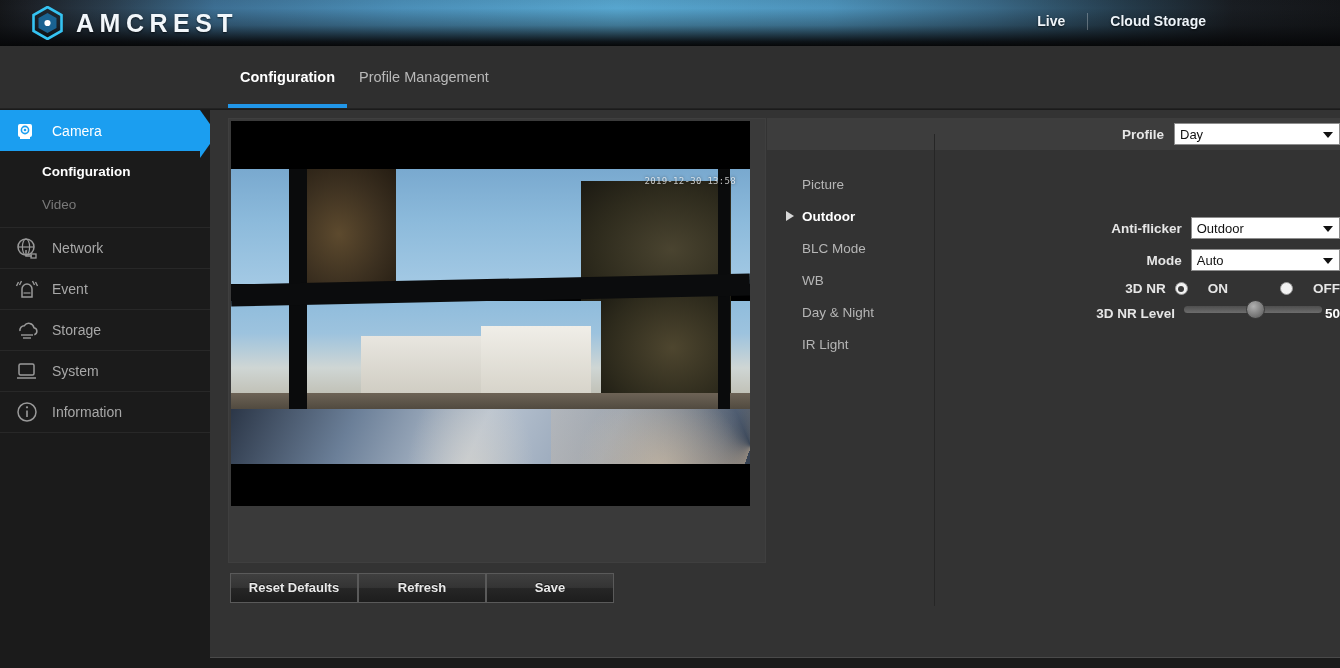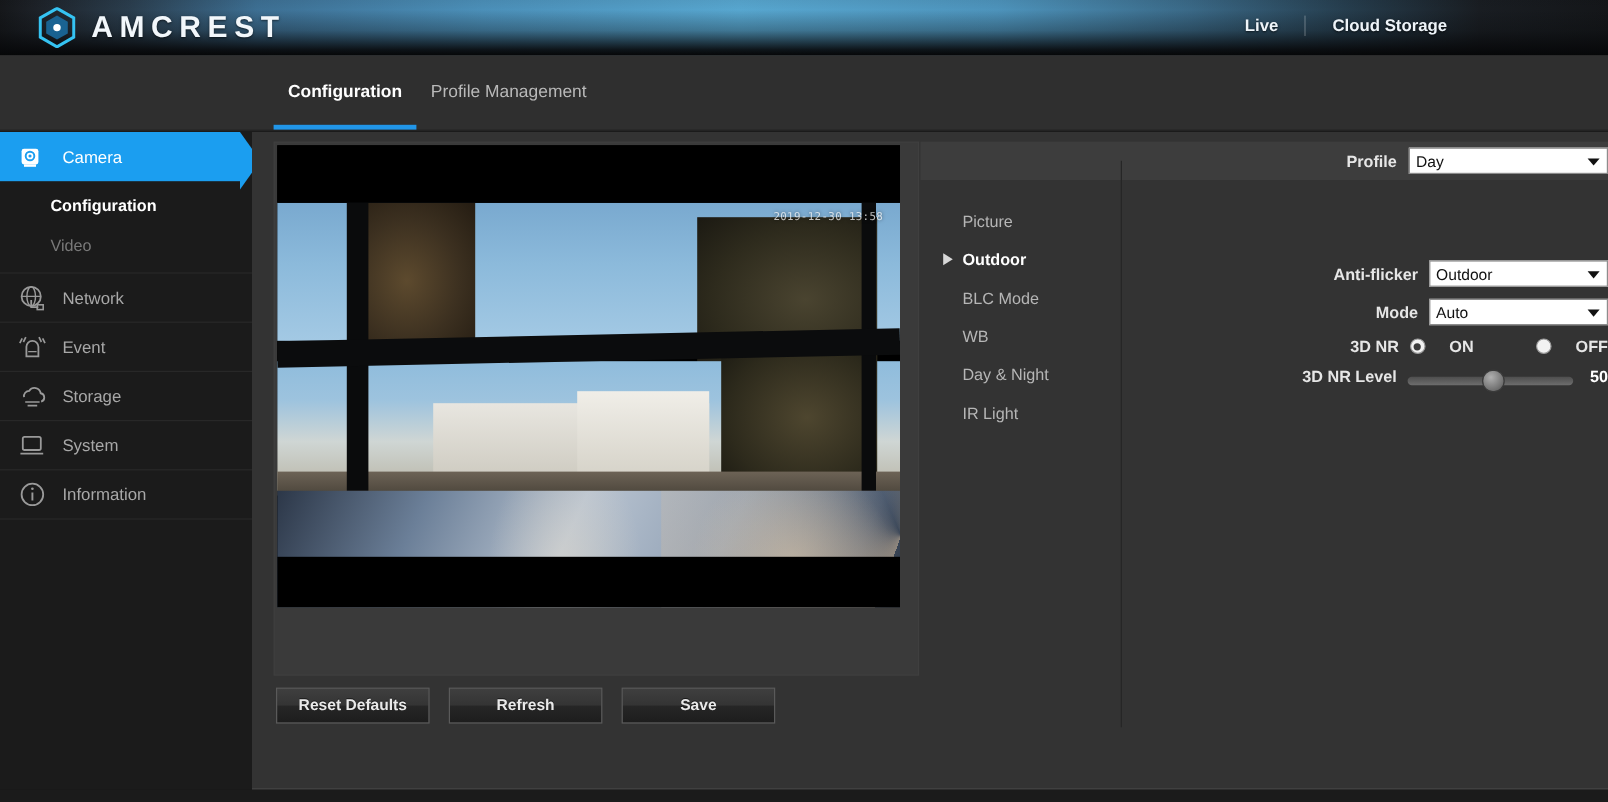--- a/index.html
+++ b/index.html
@@ -152,21 +152,21 @@
   .sc-bottombar{ position:absolute; left:0; bottom:0; width:100%; height:42px; background:#000; }
   #video-ts {
     position: absolute; right: 14px; top: 55px;
     color: rgba(255,255,255,.72); font-size: 9px;
     font-family: "DejaVu Sans Mono", monospace;
     filter: blur(.45px); letter-spacing: .3px;
     text-shadow: 0 0 3px rgba(0,0,0,.55);
   }
 
   
-  #btnrow { position: absolute; left: 20px; top: 463px; display: flex; gap: 16px; }
+  #btnrow { position: absolute; left: 20px; top: 463px; display: flex; gap: 0; }
   .btn {
     min-width: 128px; height: 30px; padding: 0 12px;
     background: linear-gradient(to bottom, #3f3f3f 0%, #343434 48%, #262626 52%, #1d1d1d 100%);
     border: 1px solid #5a5a5a;
     color: #e9e9e9; font-size: 13px; font-weight: bold;
     cursor: pointer; line-height: 28px; text-align: center;
     text-shadow: 0 -1px 0 rgba(0,0,0,.6);
   }
 
   
@@ -209,21 +209,21 @@
     border-top: 6px solid #111;
   }
   .radio-wrap { display: flex; align-items: center; gap: 20px; font-size: 13.5px; color: #e6e6e6; font-weight: bold; }
   .radio {
     width: 13px; height: 13px; border-radius: 50%;
     background: #f2f2f2; border: 1px solid #9a9a9a; cursor: pointer;
     display: flex; align-items: center; justify-content: center;
   }
   .radio.on:after { content:""; width:6px; height:6px; border-radius:50%; background:#3a3a3a; }
   .radio-gap { width: 12px; }
-  .slider-wrap { display: flex; align-items: flex-end; gap: 14px; }
+  .slider-wrap { display: flex; align-items: flex-start; gap: 3px; }
   .track {
     width: 138px; height: 7px; border-radius: 4px;
     background: linear-gradient(to bottom, #4e4e4e, #6d6d6d);
     position: relative; cursor: pointer;
   }
   .knob {
     position: absolute; left: 62px; top: -6px;
     width: 19px; height: 19px; border-radius: 50%;
     background: radial-gradient(circle at 38% 32%, #b0b0b0, #6f6f6f 70%, #4e4e4e 100%);
     border: 1px solid #3a3a3a; cursor: grab;

